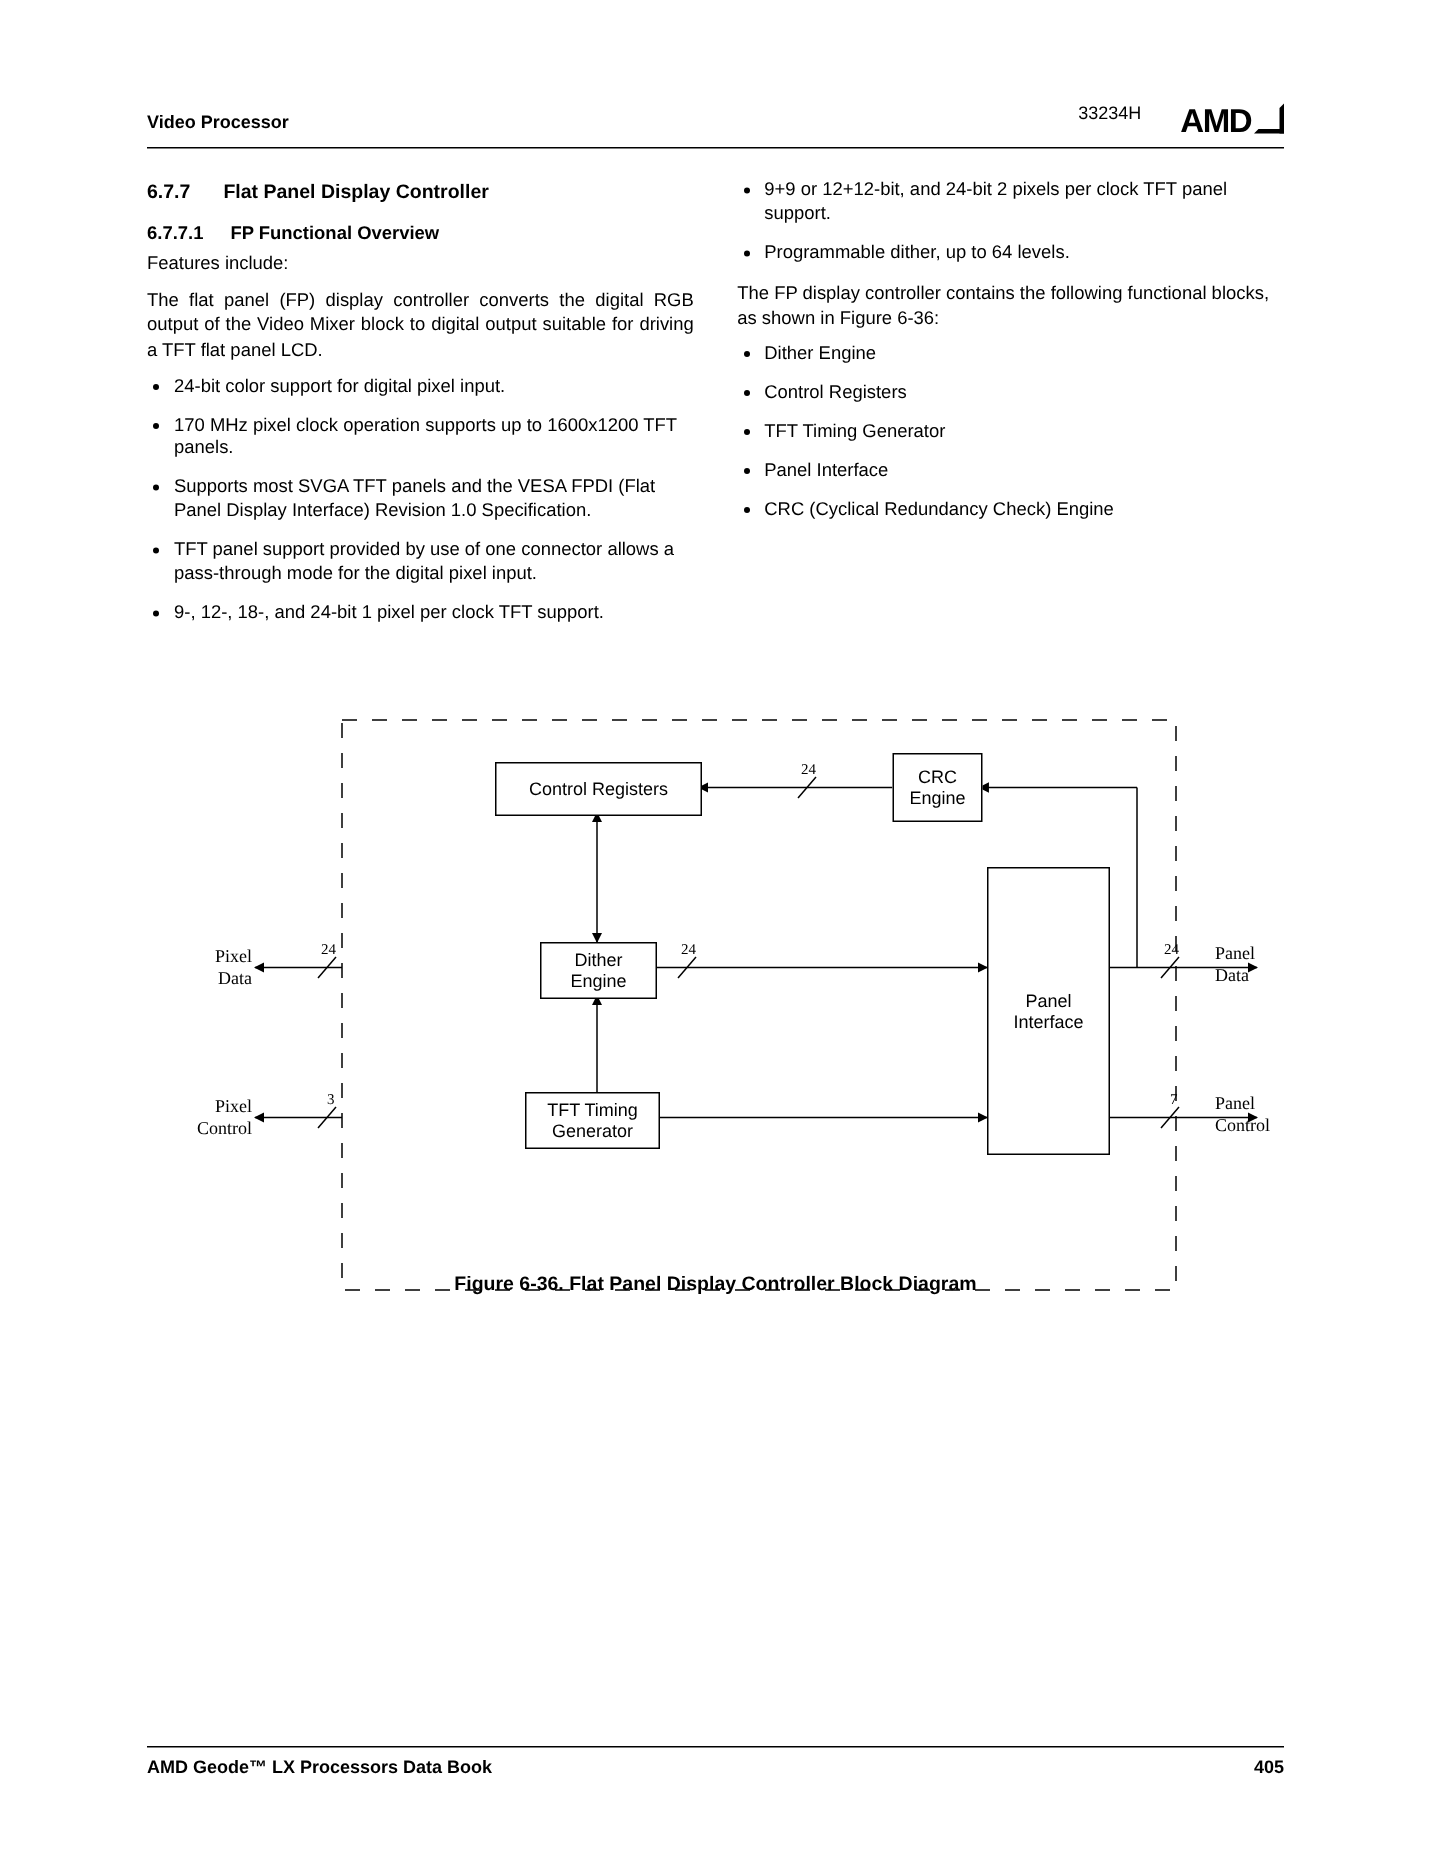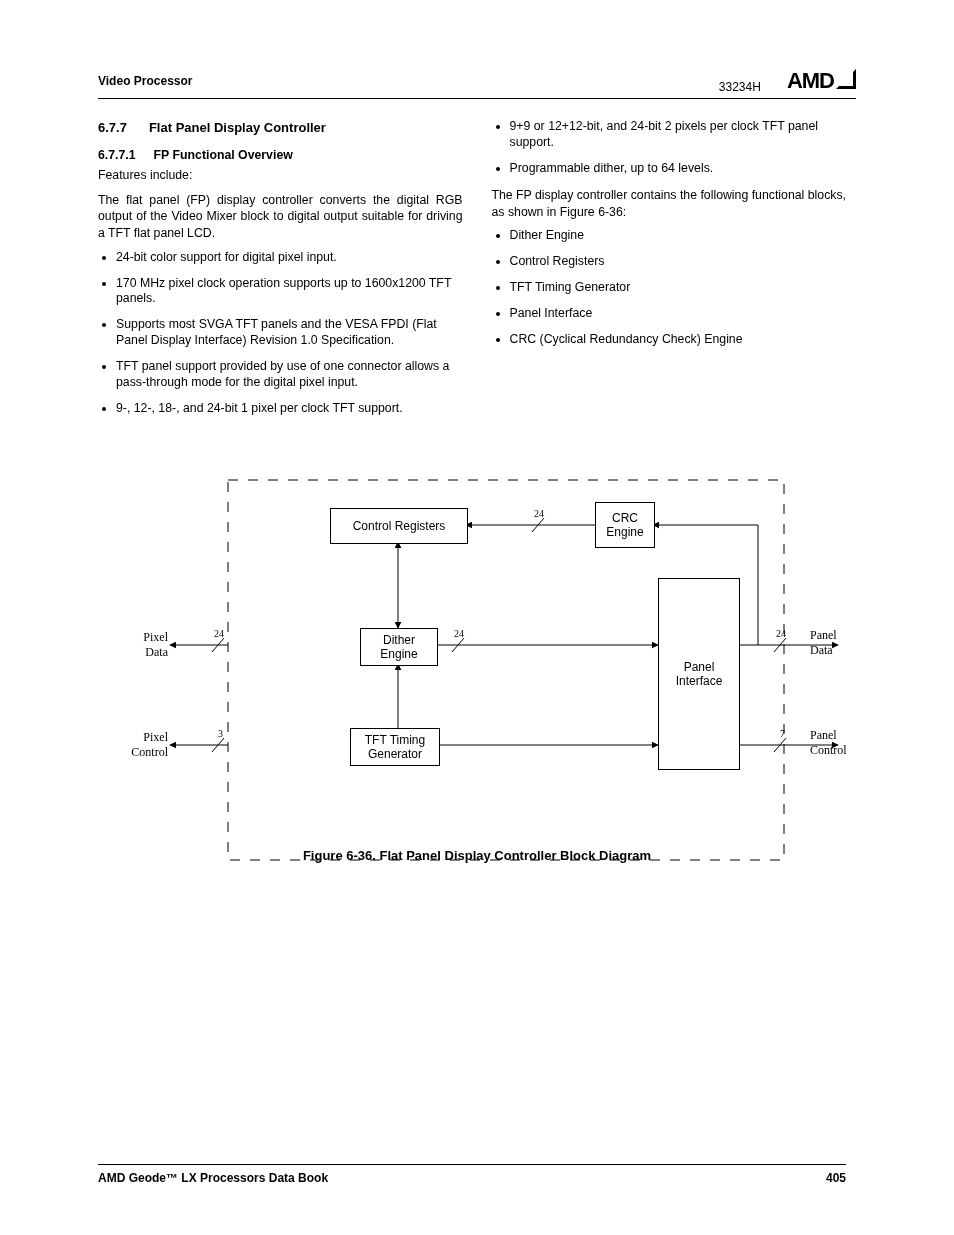--- a/index.html
+++ b/index.html
@@ -23,21 +23,21 @@
     border-bottom: 1.5px solid #000;
     padding-bottom: 4px;
     margin-bottom: 20px;
   }
   .header-left {
     font-size: 12px;
     font-weight: bold;
   }
   .header-right {
     display: flex;
-    align-items: flex-end;
+    align-items: flex-start;
     gap: 26px;
     font-size: 12px;
   }
   .amd-logo {
     font-family: Arial, sans-serif;
     font-weight: 900;
     font-size: 22px;
     letter-spacing: -1px;
     display: flex;
     align-items: center;
@@ -125,21 +125,21 @@
   .fig-caption {
     position: absolute;
     left: 0; right: 0;
     top: 848px;
     text-align: center;
     font-weight: bold;
     font-size: 13px;
   }
   .footer {
     position: absolute;
-    left: 98px; right: 108px;
+    left: 98px; right: 98px;
     bottom: 50px;
     border-top: 1.5px solid #000;
     padding-top: 6px;
     display: flex;
     justify-content: space-between;
     font-size: 12px;
     font-weight: bold;
   }
 </style>
 </head>

